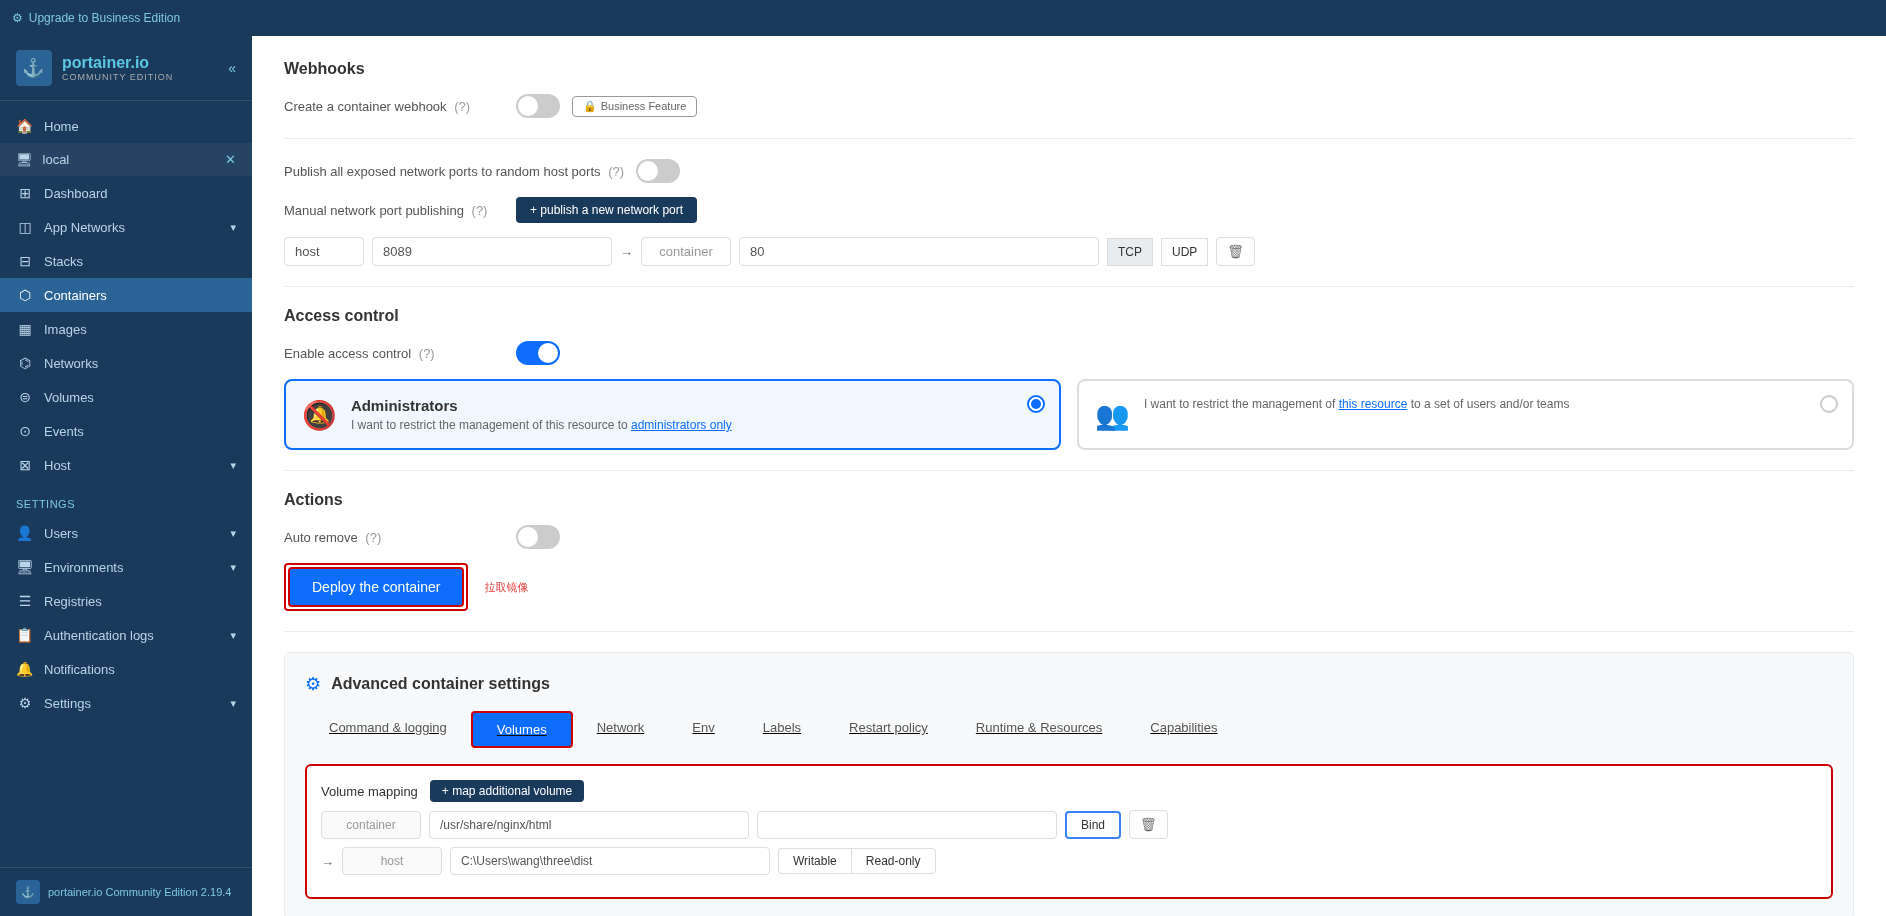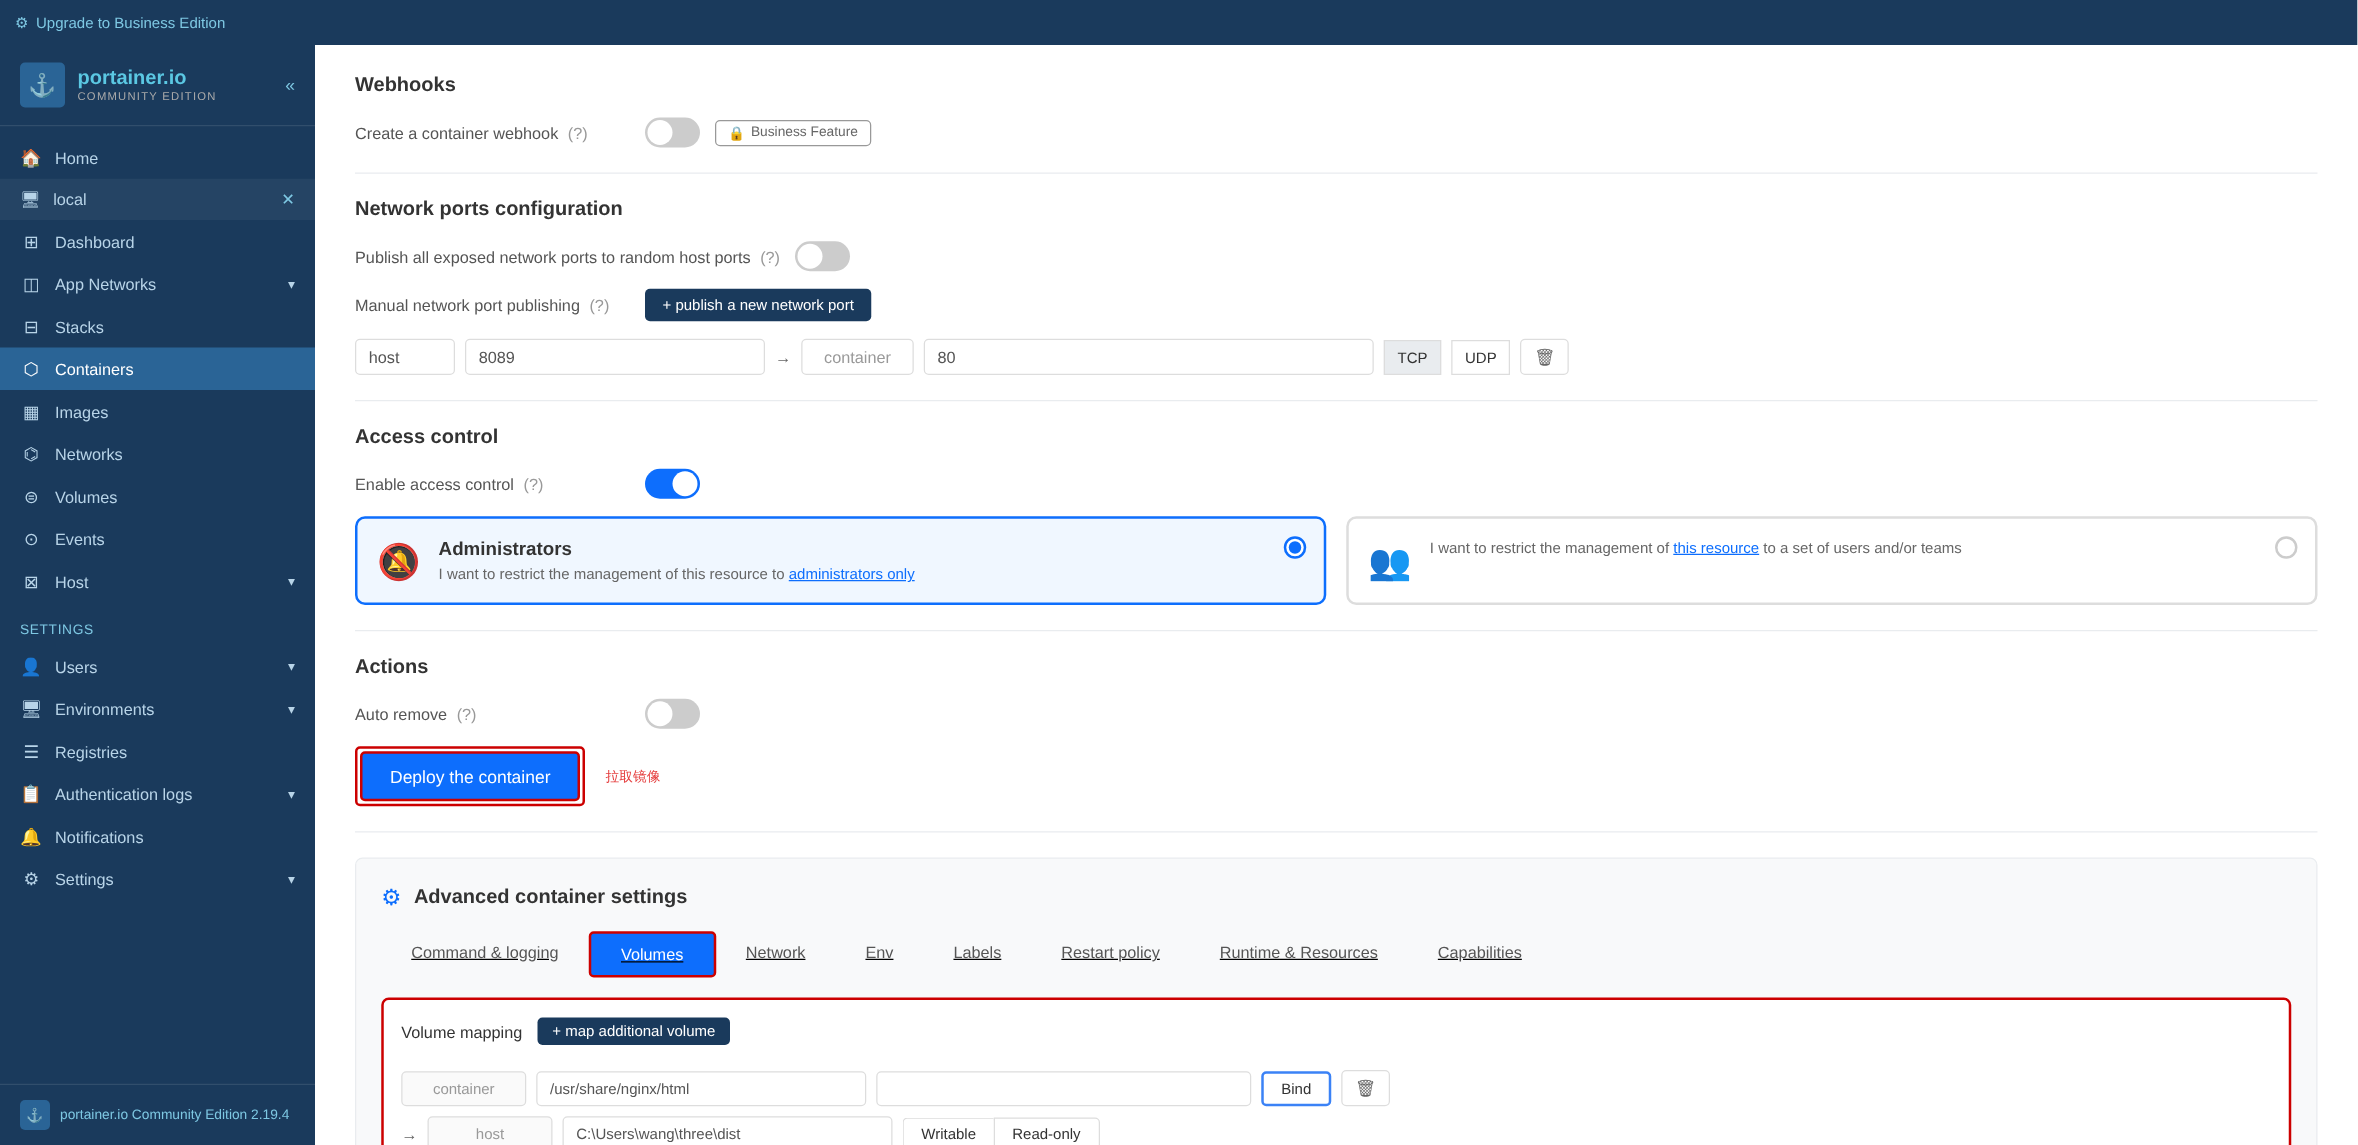--- a/index.html
+++ b/index.html
@@ -281,21 +281,21 @@
     
     
     .volume-section {
       border: 2px solid #cc0000;
       border-radius: 6px;
       padding: 14px;
       background: white;
     }
     .volume-header {
       display: flex; align-items: center; gap: 12px;
-      margin-bottom: 20px;
+      margin-bottom: 8px;
       font-size: 13px;
       font-weight: 500;
       color: #333;
     }
     .map-vol-btn {
       background: #1a3a5c;
       color: white;
       border: none;
       border-radius: 4px;
       padding: 4px 12px;
@@ -309,21 +309,21 @@
     }
     .vol-input {
       border: 1px solid #ddd;
       border-radius: 4px;
       padding: 6px 10px;
       font-size: 12px;
       color: #555;
       text-align: center;
     }
     .vol-input.label { width: 100px; color: #999; background: #fafafa; }
-    .vol-input.path { width: 264px; text-align: left; }
+    .vol-input.path { width: 320px; text-align: left; }
     .vol-bind-btn {
       border: 2px solid #3b82f6;
       background: white;
       color: #333;
       padding: 5px 14px;
       border-radius: 4px;
       font-size: 12px;
       cursor: pointer;
     }
     .vol-delete-btn {
@@ -498,21 +498,20 @@
         <div class="business-badge">
           <span>🔒</span>
           <span>Business Feature</span>
         </div>
       </div>
     </div>
 
     <hr class="divider">
 
     <div>
-      <div class="section-title">Network ports configuration</div>
       <div class="form-row">
         <span class="form-label">
           <span>Publish all exposed network ports to random host ports</span>
           <span class="help-icon">(?)</span>
         </span>
         <div class="toggle off">
           <div class="thumb"></div>
         </div>
       </div>
       <div class="form-row">

